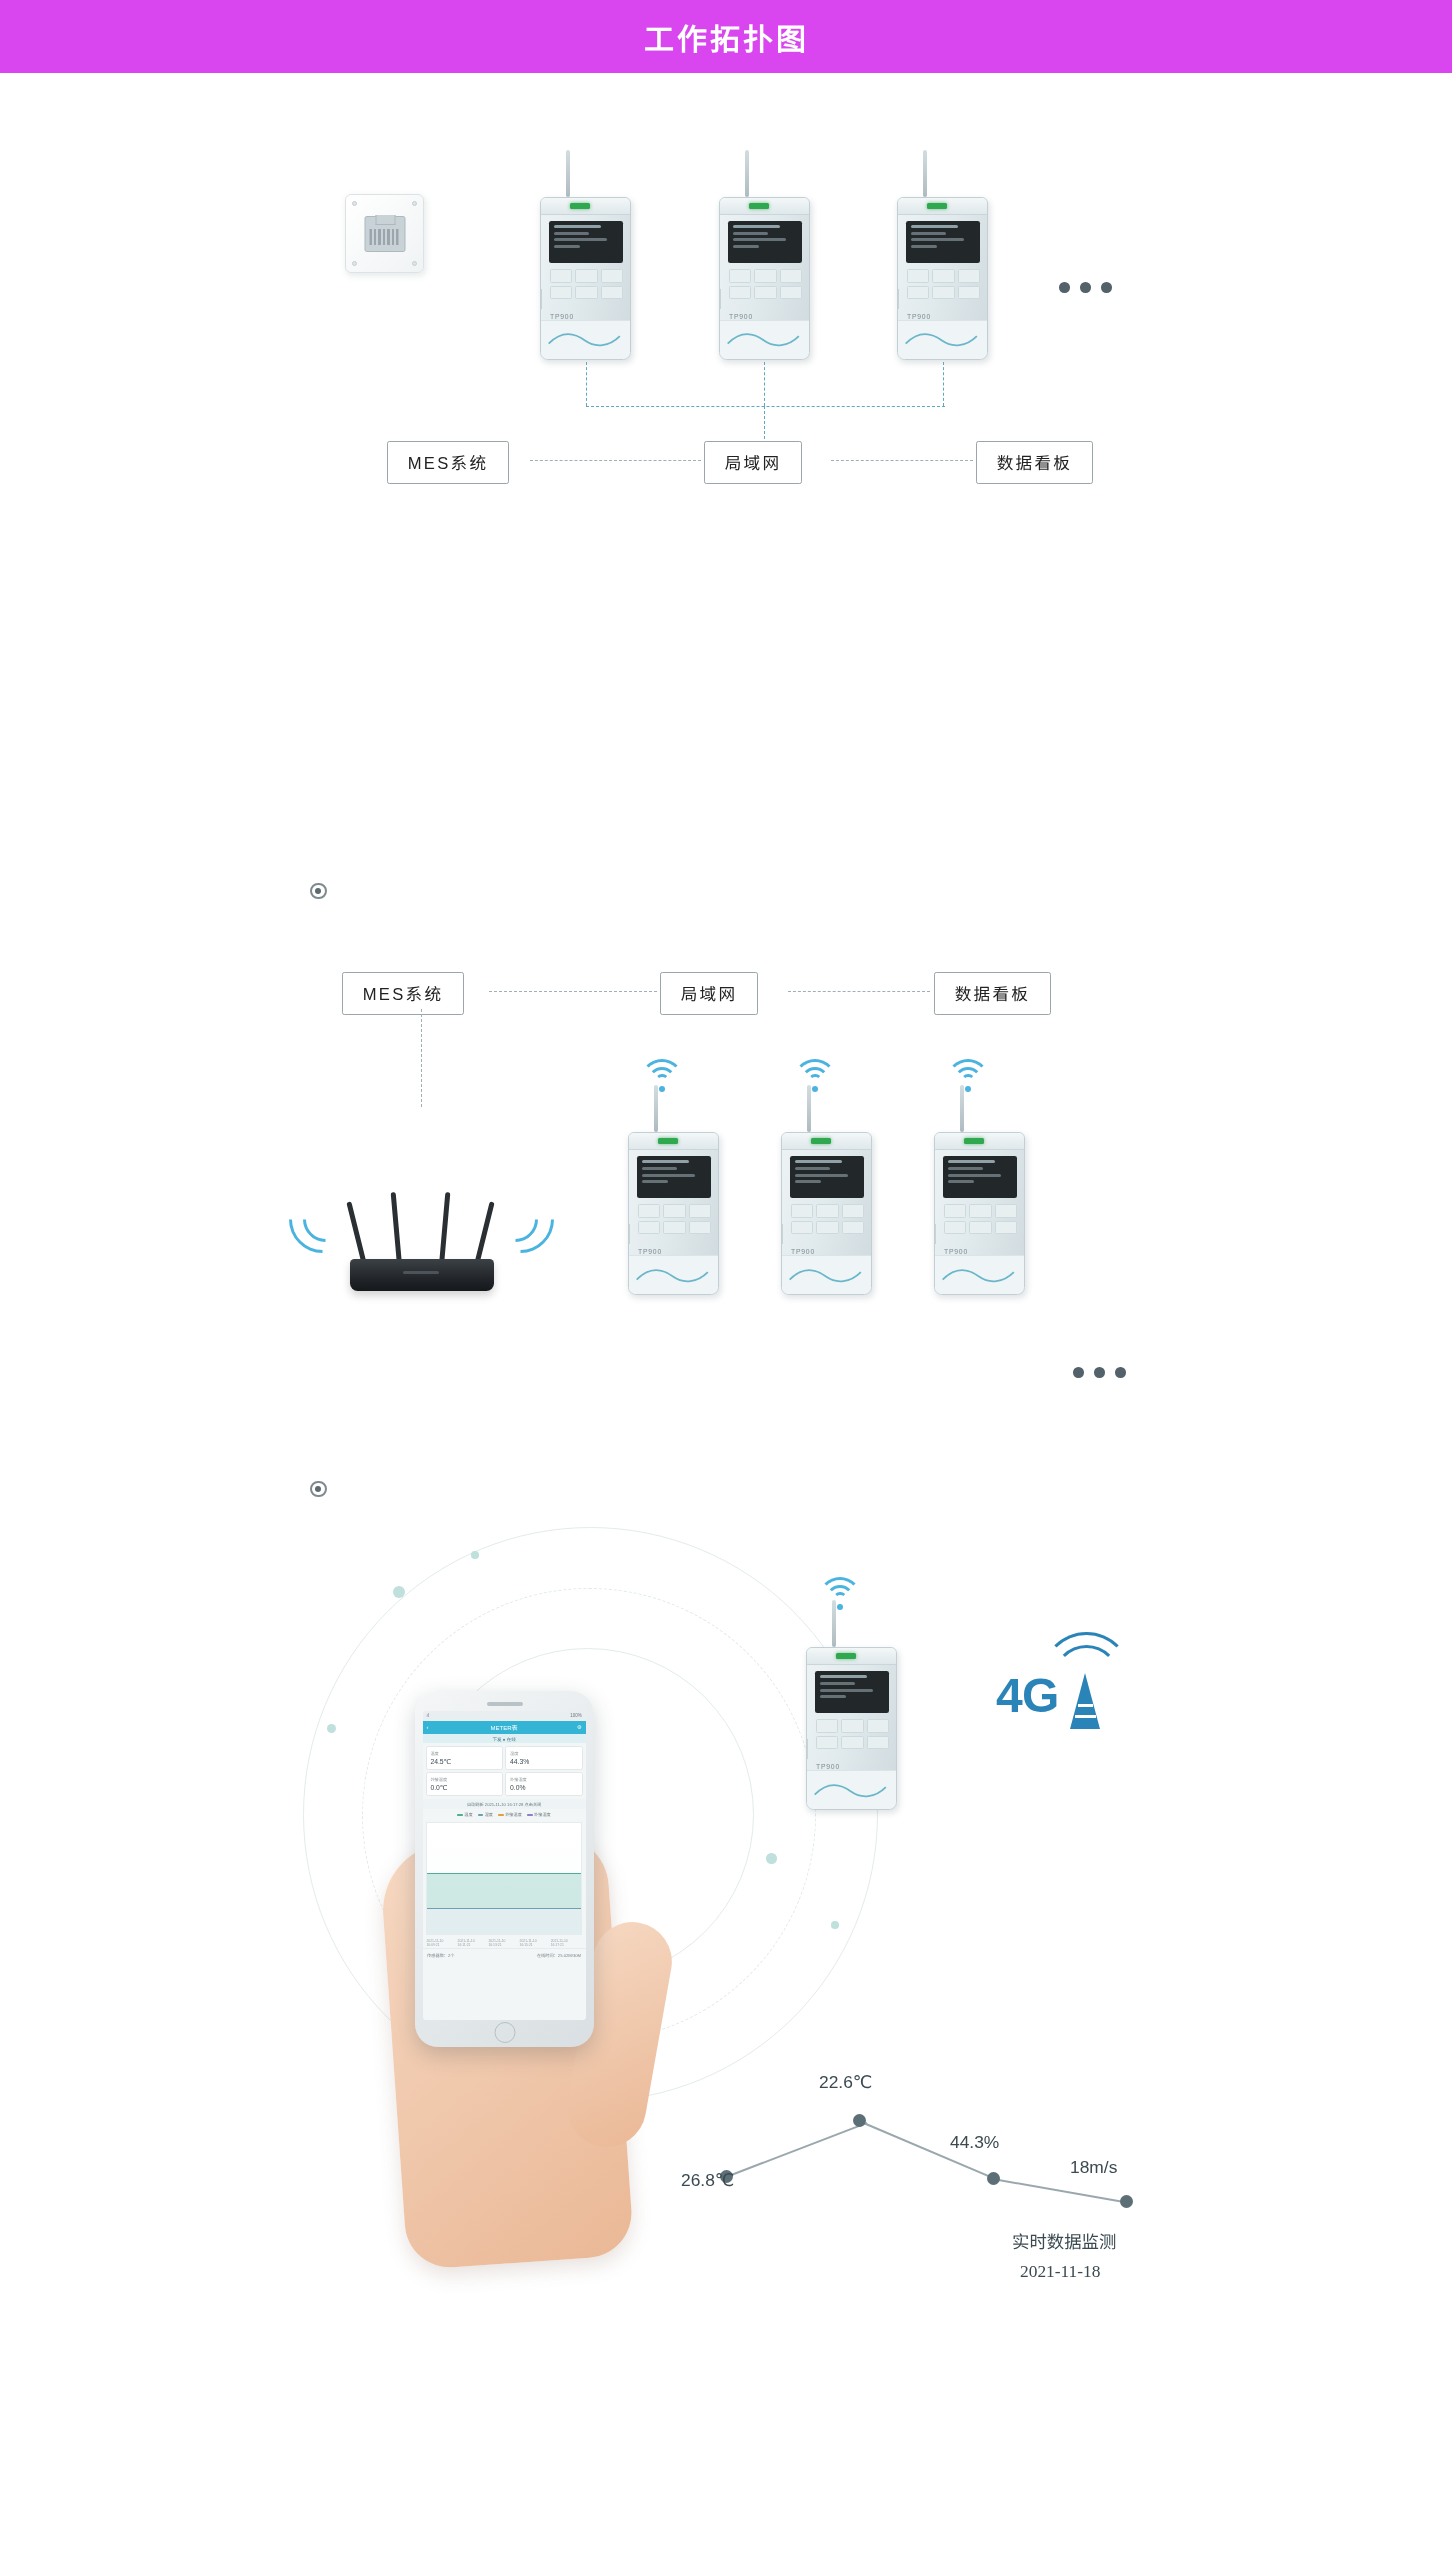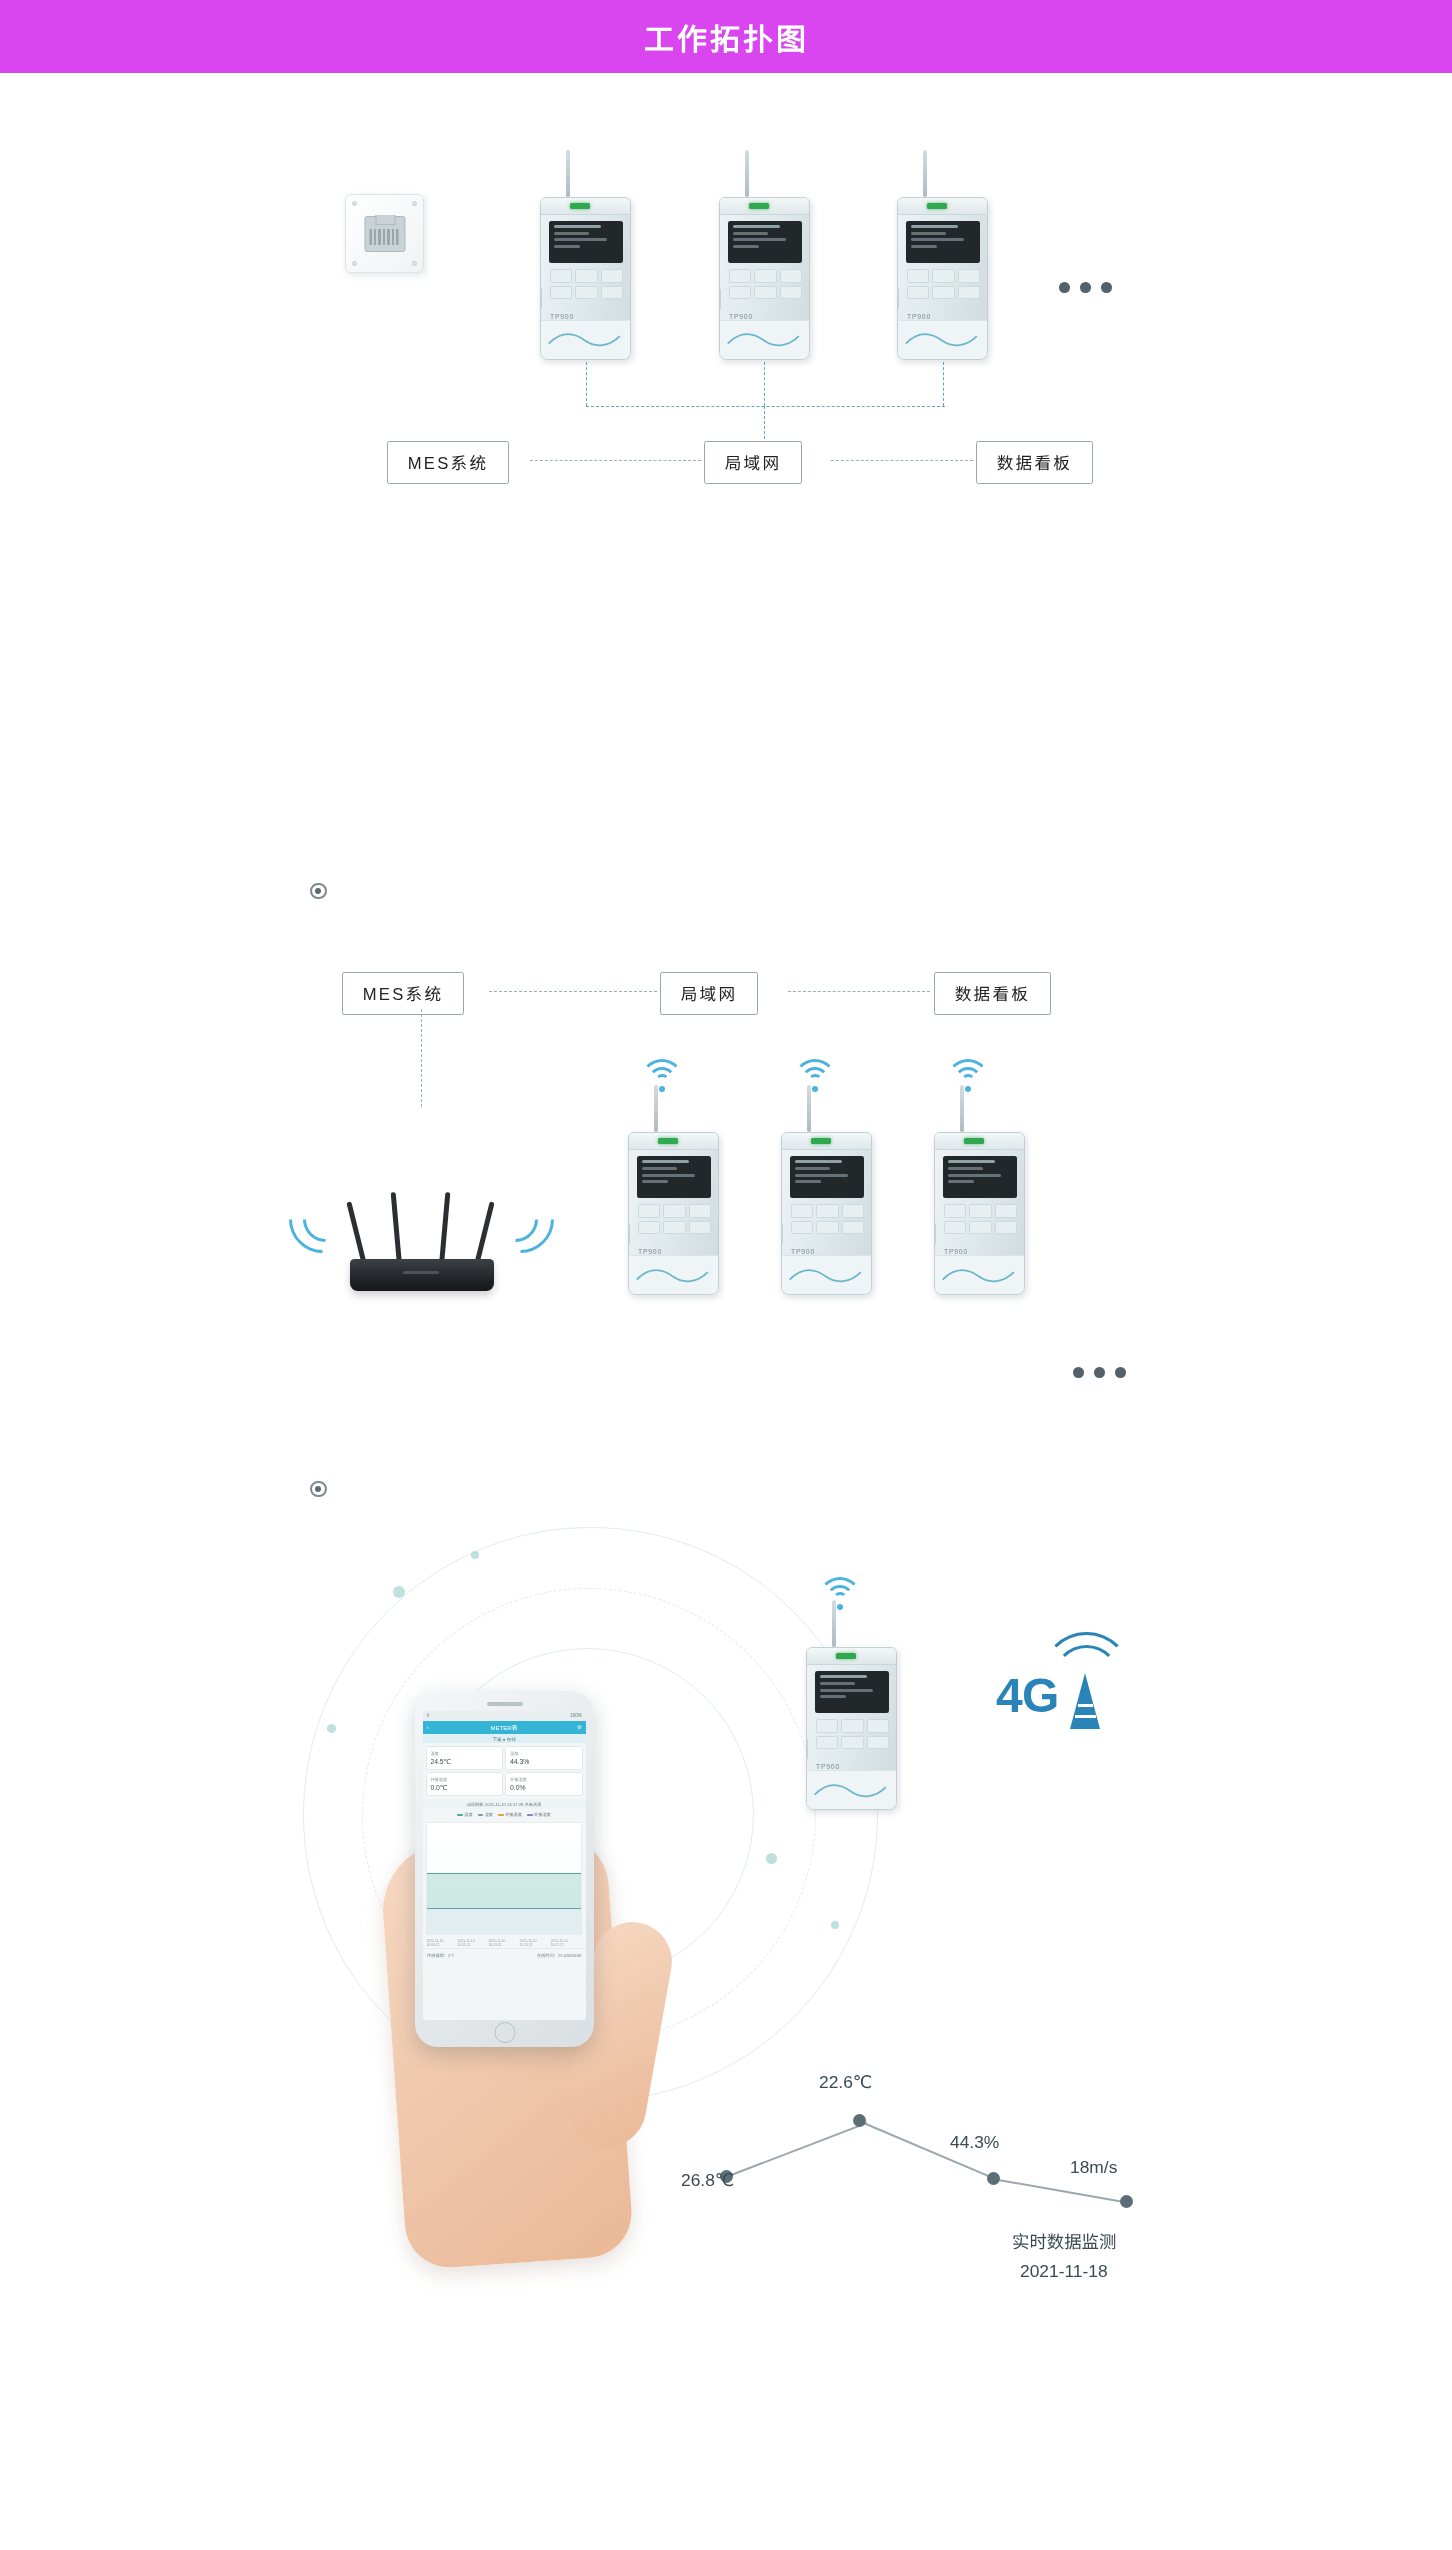--- a/index.html
+++ b/index.html
@@ -541,20 +541,21 @@
     height: 1.5px;
     background: #9aa8ad;
     transform-origin: left center;
   }
   .caption {
     position: absolute;
     font-size: 17.4px;
     color: #3b4a50;
     text-align: center;
     white-space: nowrap;
+    font-family: Liberation Serif, serif;
   }
 </style>
 </head>
 <body>
 
 <div class="page">
 
   <div class="header">
     <div class="header-title">工作拓扑图</div>
   </div>

